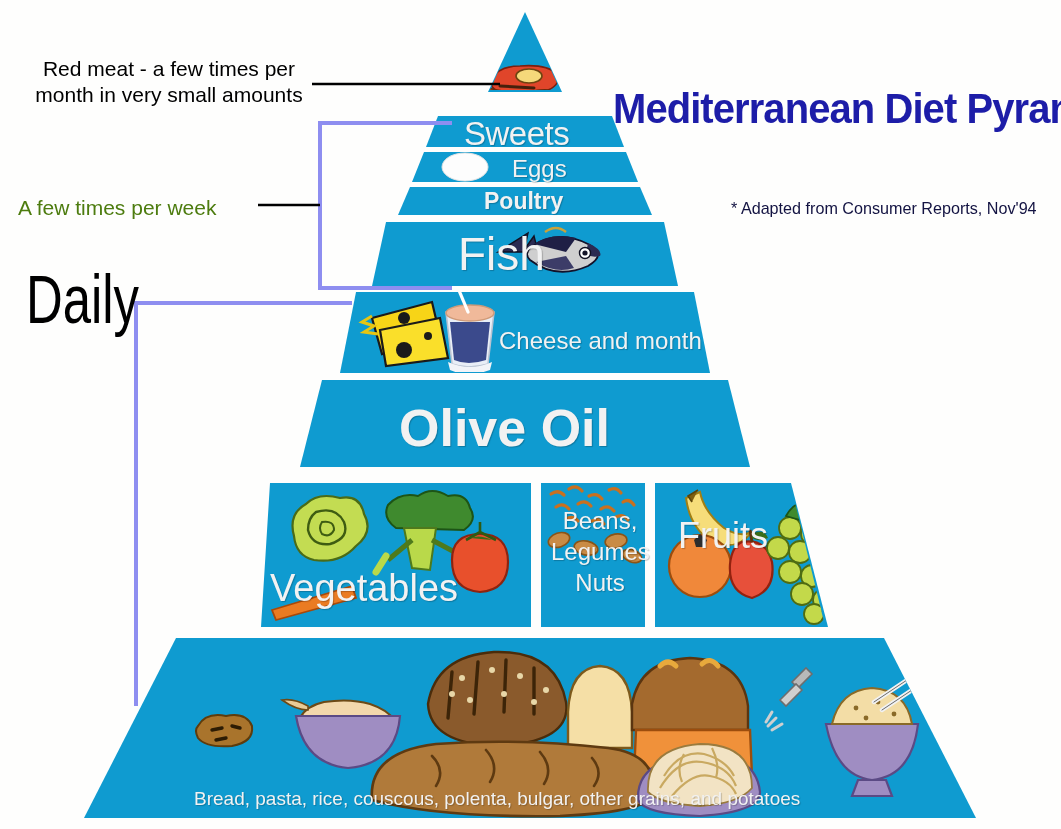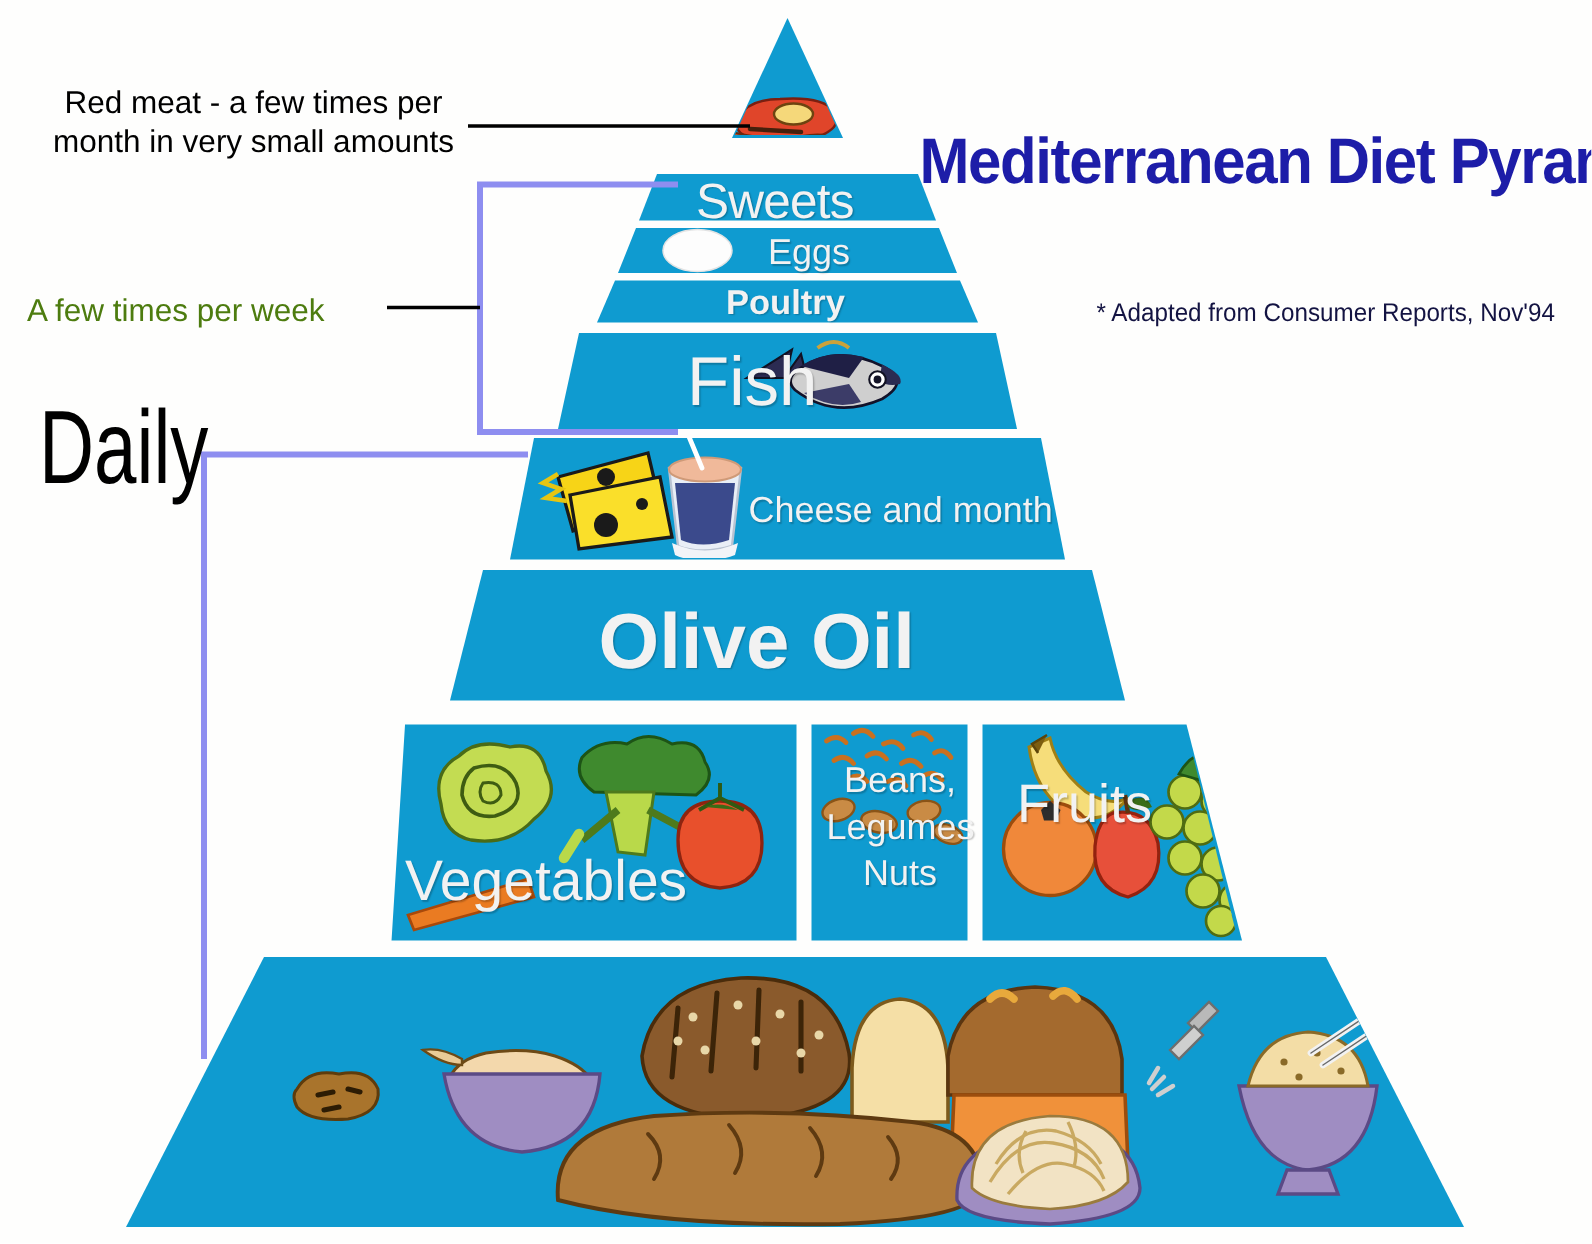--- a/index.html
+++ b/index.html
@@ -431,14 +431,15 @@
   <div id="lbl-veg" class="tier-label">Vegetables</div>
 
   <div id="lbl-beans" class="tier-label">
     <div>Beans,</div>
     <div>Legumes</div>
     <div>Nuts</div>
   </div>
 
   <div id="lbl-fruits" class="tier-label">Fruits</div>
 
+  <div id="lbl-grains" class="tier-label">Bread, pasta, rice, couscous, polenta, bulgar, other grains, and potatoes</div>
 
 </div>
 
 </body></html>

